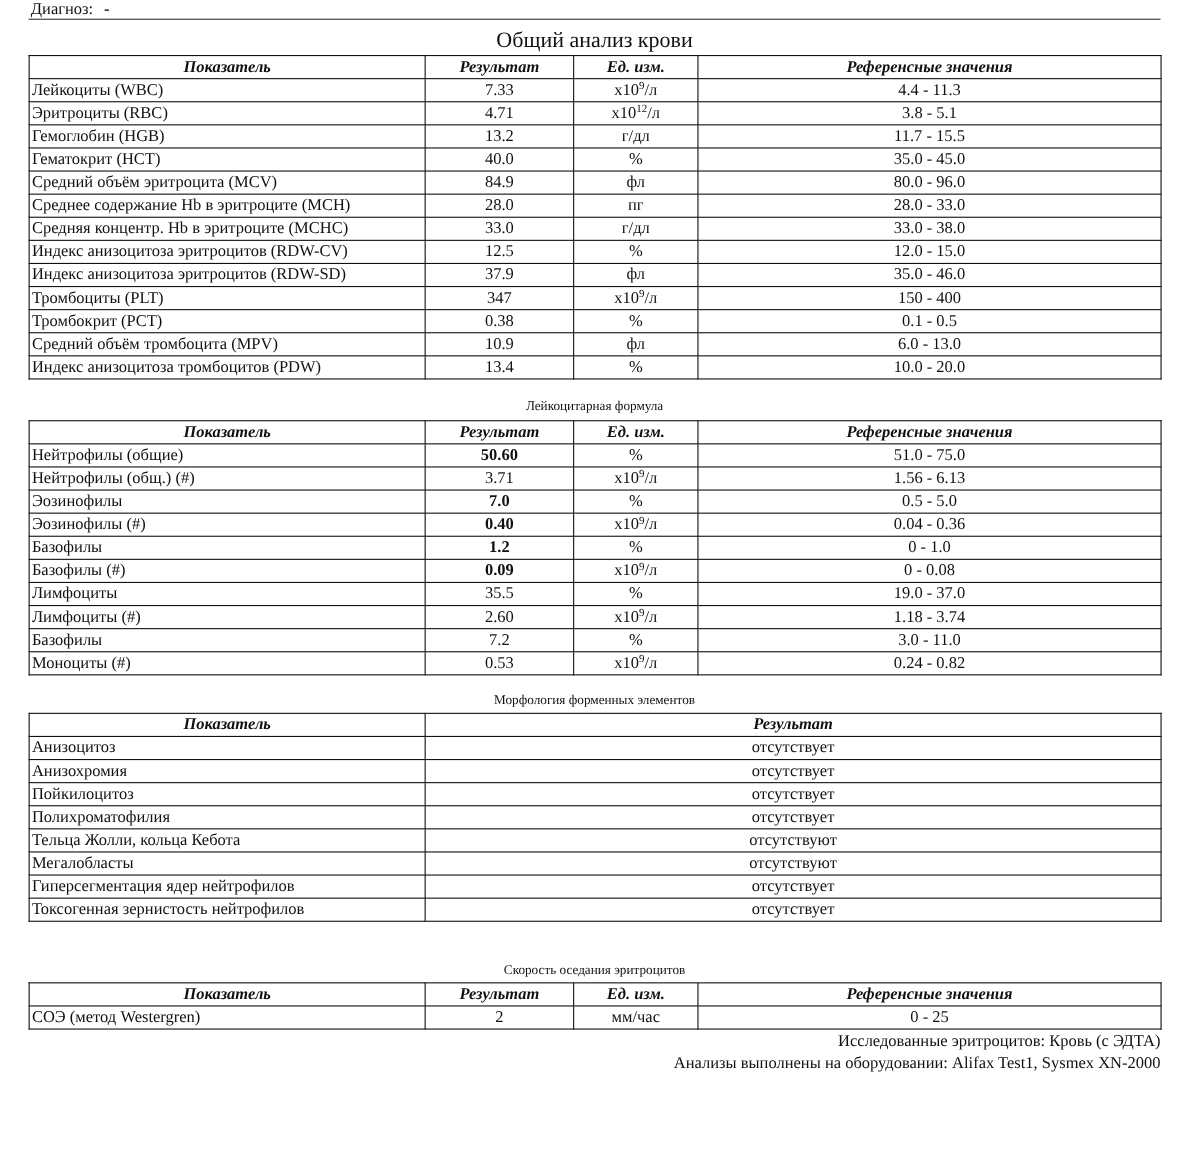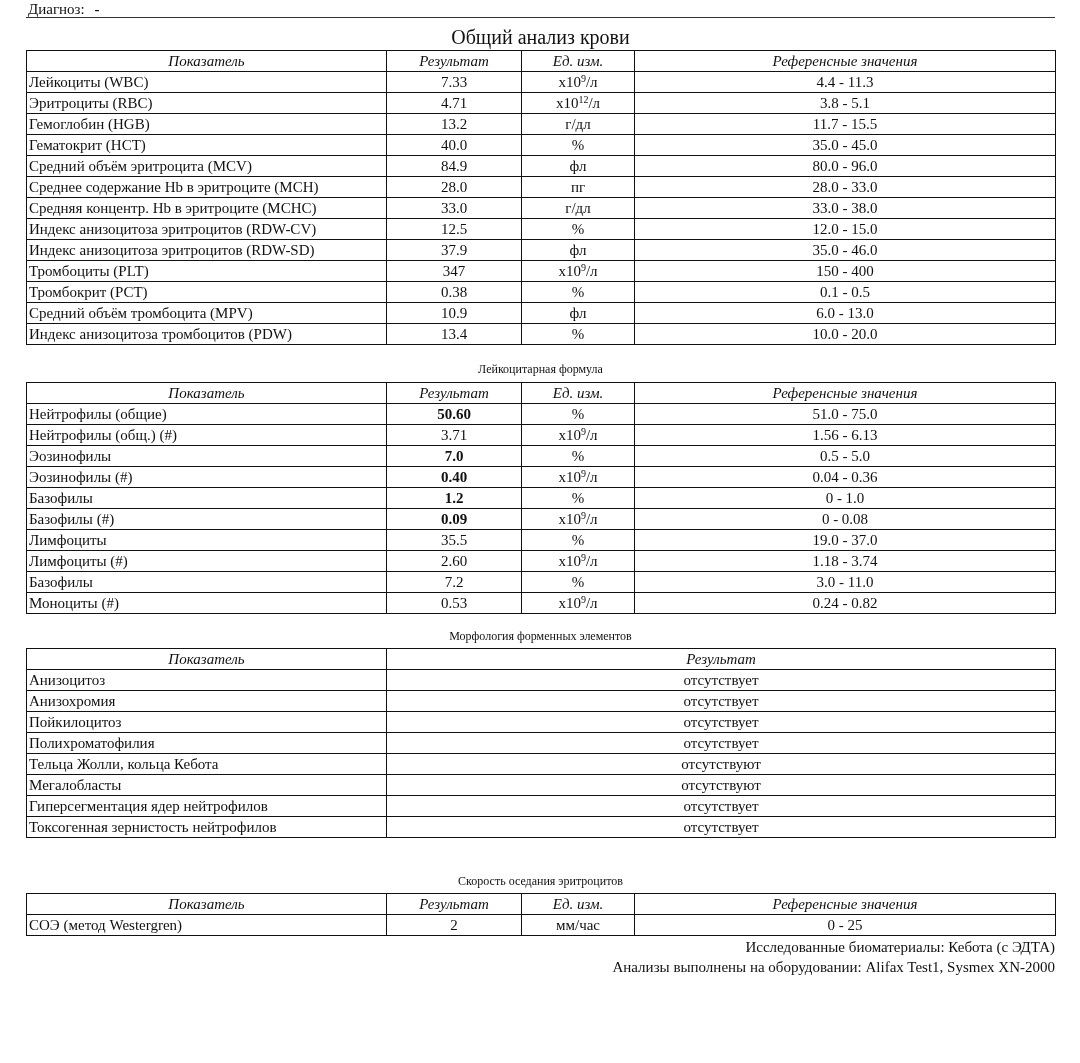--- a/index.html
+++ b/index.html
@@ -51,21 +51,21 @@
   }
   table.lab td, table.lab th {
     border: 1.5px solid #111111;
     height: 20px;
     padding: 0 2px;
     line-height: 19px;
     white-space: nowrap;
     overflow: hidden;
   }
   table.lab th {
-    font-weight: normal;
+    font-weight: bold;
     font-style: italic;
     text-align: center;
   }
   table.lab td.name { text-align: left; }
   table.lab td.c { text-align: center; }
   table.lab td.bold { font-weight: bold; }
   sup { font-size: 10px; line-height: 0; vertical-align: 5px; }
   col.c1 { width: 360px; }
   col.c2 { width: 135px; }
   col.c3 { width: 113px; }
@@ -335,14 +335,14 @@
   <tbody>
       <tr>
         <td class="name">СОЭ (метод Westergren)</td>
         <td class="c">2</td>
         <td class="c"><span>мм/час</span></td>
         <td class="c">0 - 25</td>
       </tr>
     </tbody>
 </table>
 
-<div class="footer" style="top:937px;">Исследованные биоматериалы: Кебота (с ЭДТА)</div>
+<div class="footer" style="top:937px;">Исследованные эритроцитов: Кровь (с ЭДТА)</div>
 <div class="footer" style="top:957px;">Анализы выполнены на оборудовании: Alifax Test1, Sysmex XN-2000</div>
 
 </body></html>

